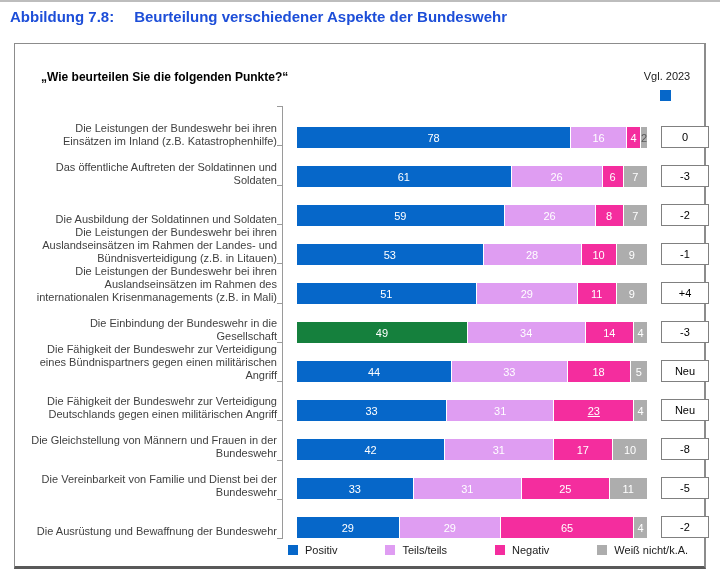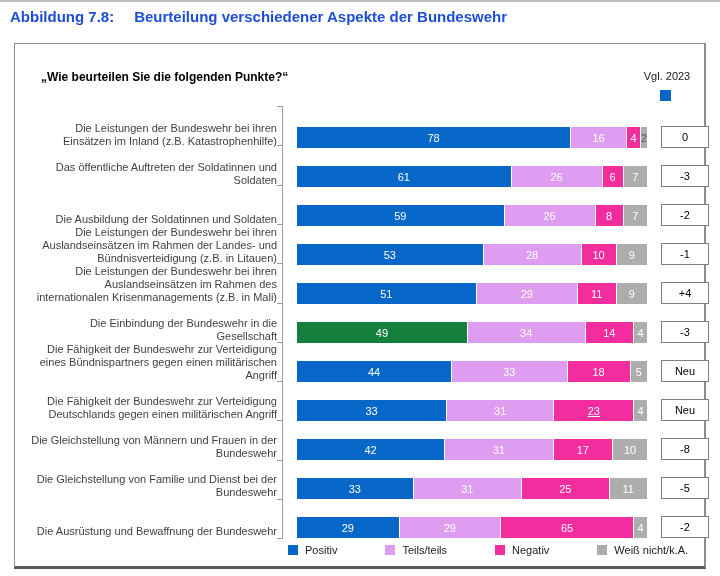--- a/index.html
+++ b/index.html
@@ -244,21 +244,21 @@
           <div class="seg bordered" style="width: 17%; background: rgb(244, 45, 158);">
             <span>17</span>
           </div>
           <div class="seg bordered" style="width: 10%; background: rgb(173, 173, 173);">
             <span>10</span>
           </div>
         </div>
         <div class="vgl-box">-8</div>
       </div>
       <div class="row">
-        <div class="row-label">Die Gleichstellung von Familie und Dienst bei der
+        <div class="row-label">Die Vereinbarkeit von Familie und Dienst bei der
 Bundeswehr</div>
         <div class="track">
           <div class="seg" style="width: 33%; background: rgb(6, 103, 201);">
             <span>33</span>
           </div>
           <div class="seg bordered" style="width: 31%; background: rgb(223, 157, 242);">
             <span>31</span>
           </div>
           <div class="seg bordered" style="width: 25%; background: rgb(244, 45, 158);">
             <span>25</span>

